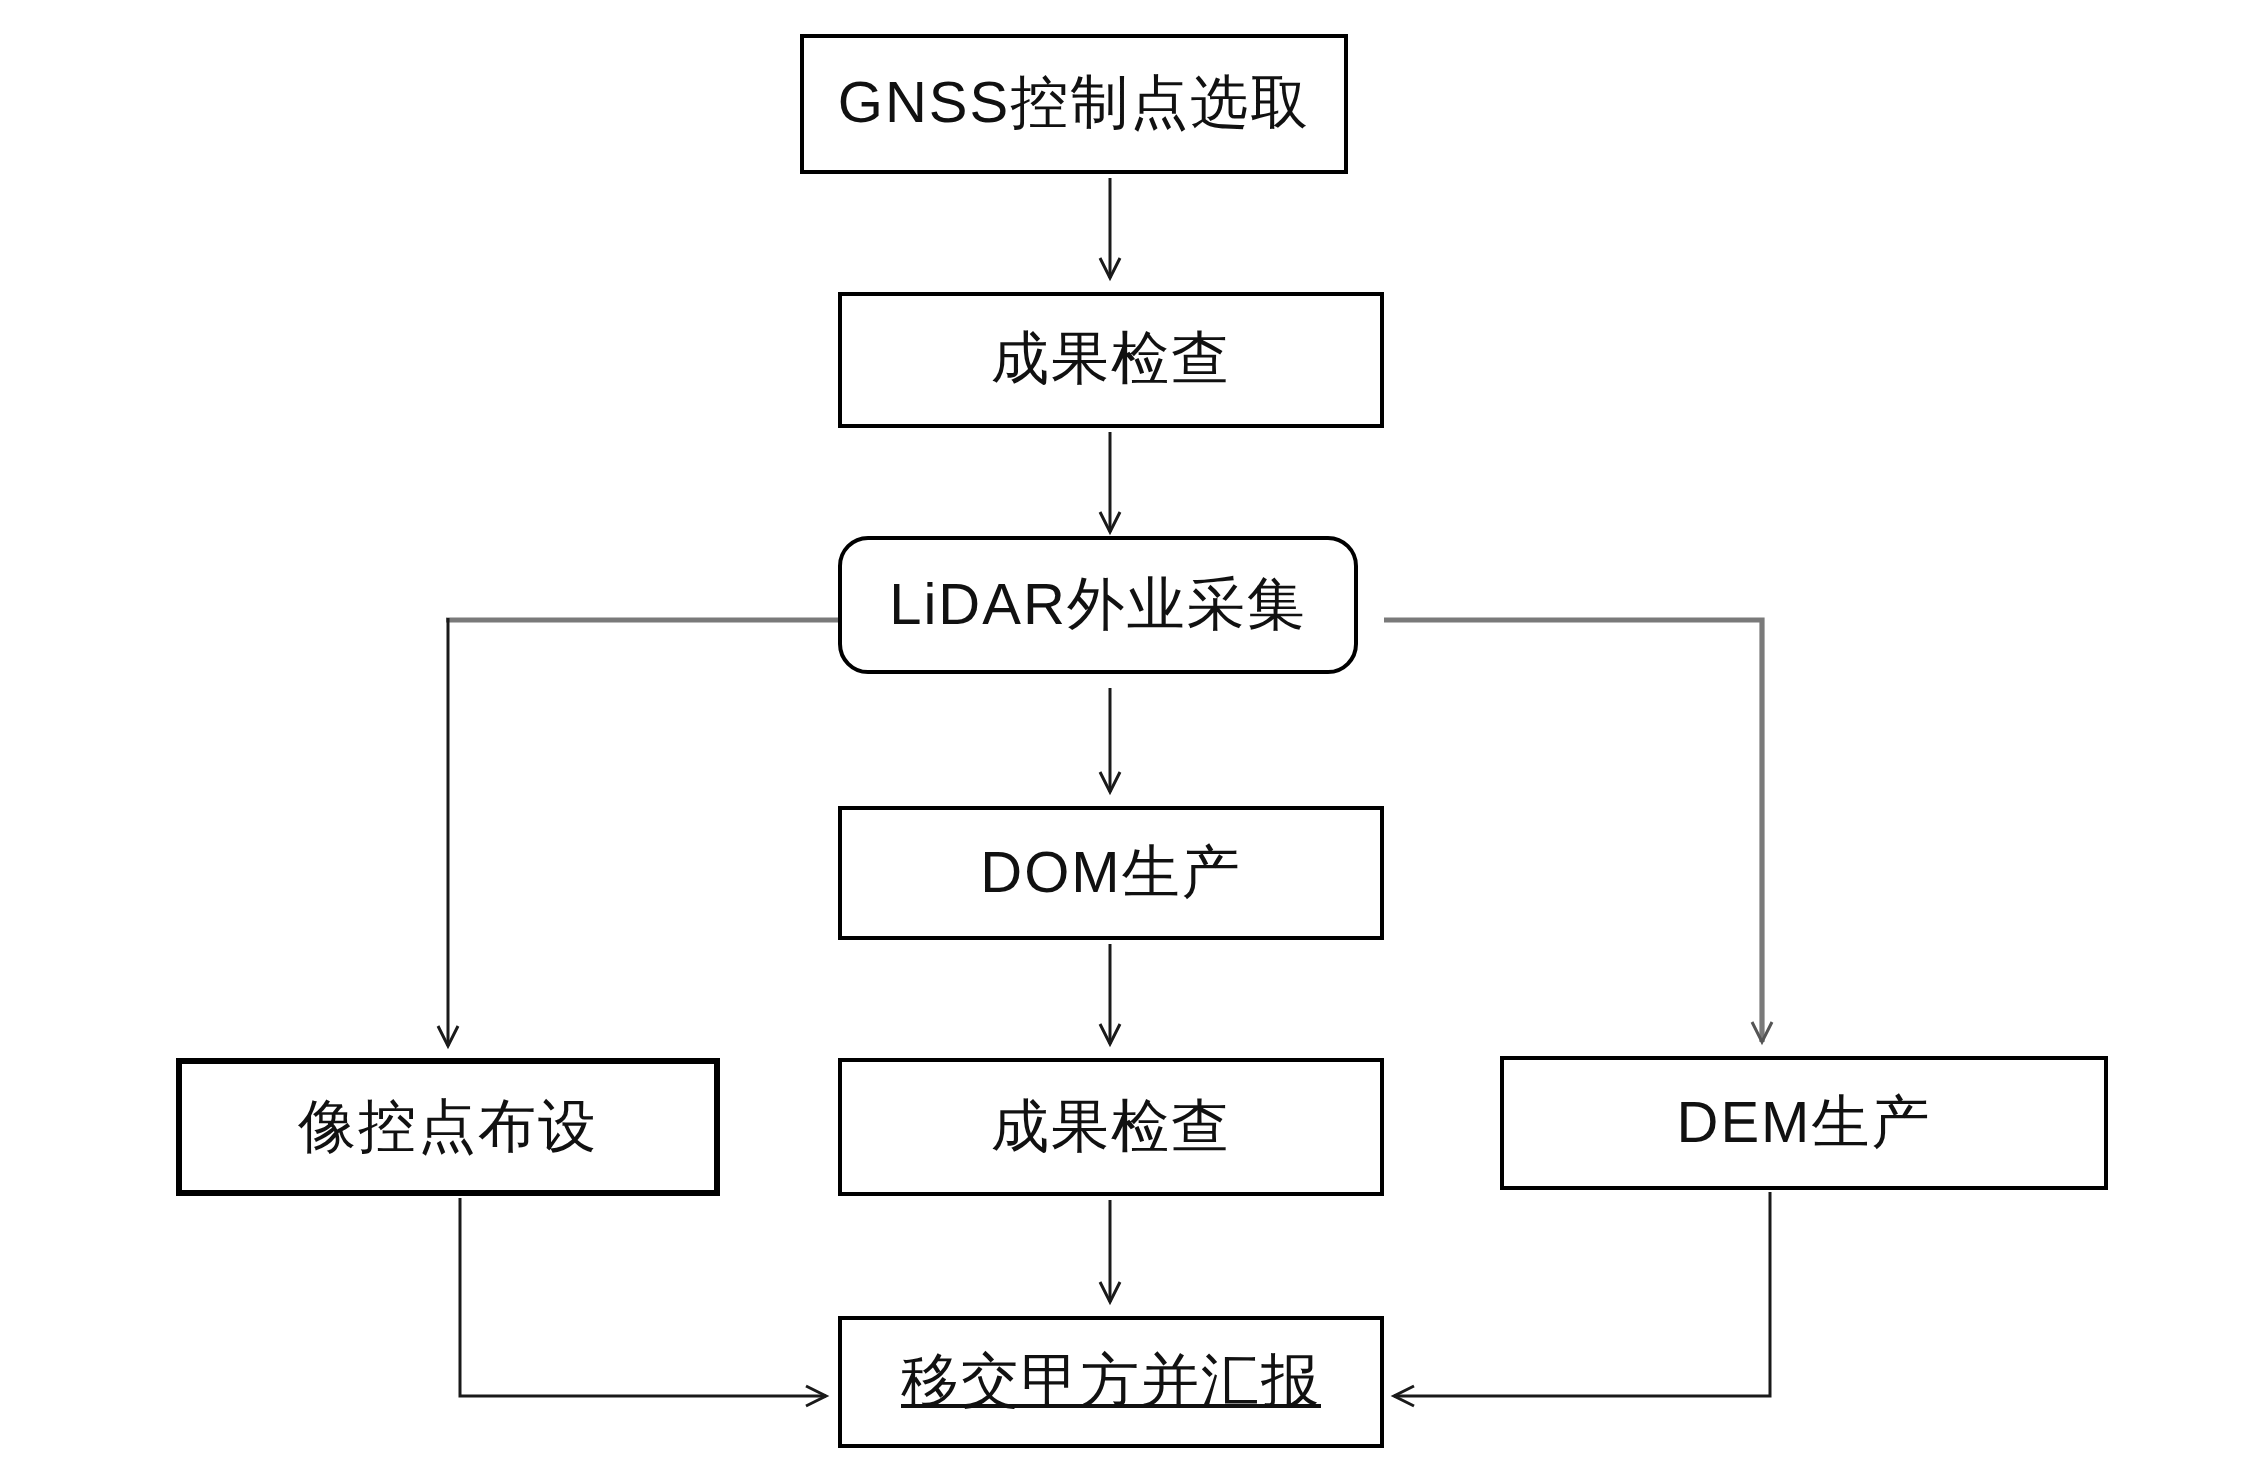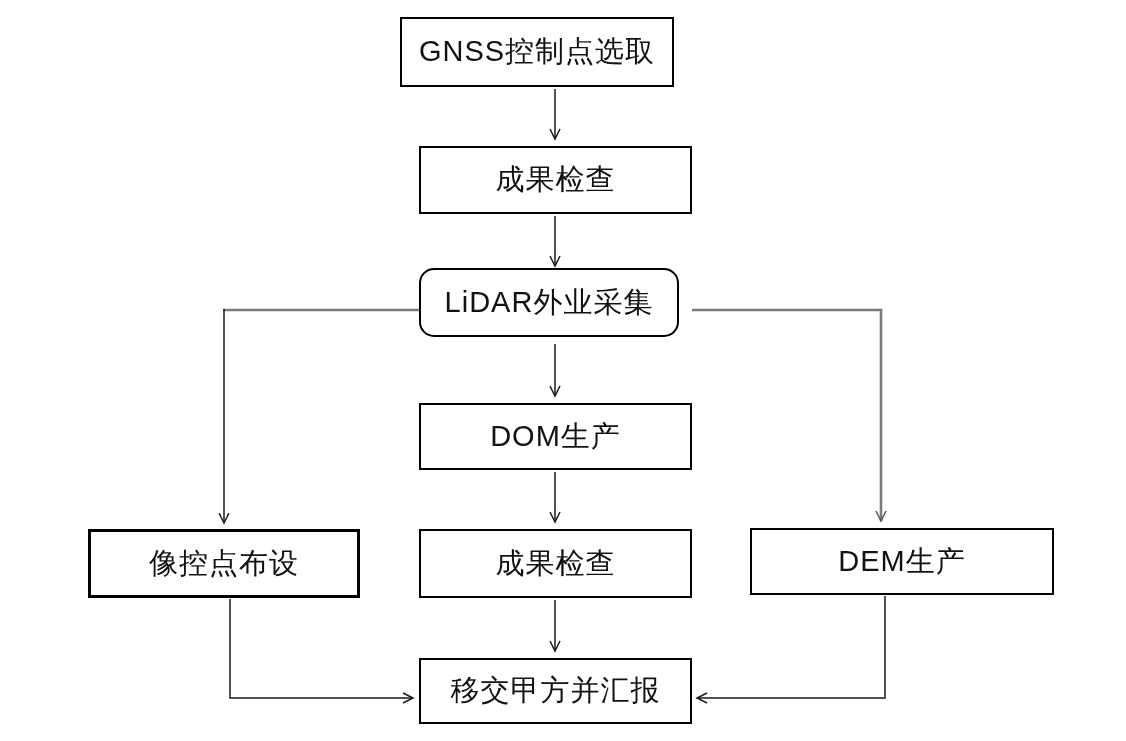--- a/index.html
+++ b/index.html
@@ -36,21 +36,21 @@
     white-space: nowrap;
   }
   
   .n-gnss     { left: 400px; top: 17px;  width: 274px; height: 70px; }
   .n-pcp      { left: 419px; top: 146px; width: 273px; height: 68px; }
   .n-lidar    { left: 419px; top: 268px; width: 260px; height: 69px; border-radius: 15px; }
   .n-dom      { left: 419px; top: 403px; width: 273px; height: 67px; }
   .n-qc       { left: 88px;  top: 529px; width: 272px; height: 69px; border-width: 3.5px; }
   .n-check    { left: 419px; top: 529px; width: 273px; height: 69px; }
   .n-dem      { left: 750px; top: 528px; width: 304px; height: 67px; }
-  .n-handover { left: 419px; top: 658px; width: 273px; height: 66px; }
+  .n-handover { left: 419px; top: 658px; width: 273px; height: 66px; text-decoration: underline; }
 </style>
 </head>
 <body>
 
 <div class="canvas">
 
   <svg class="connectors" viewBox="0 0 1126 741" xmlns="http://www.w3.org/2000/svg">
     <defs>
       <marker id="ah-black" markerUnits="userSpaceOnUse" markerWidth="14" markerHeight="14" refX="12" refY="7" orient="auto">
         <path d="M2,2 L12,7 L2,12" fill="none" stroke="#1a1a1a" stroke-width="1.5"></path>

